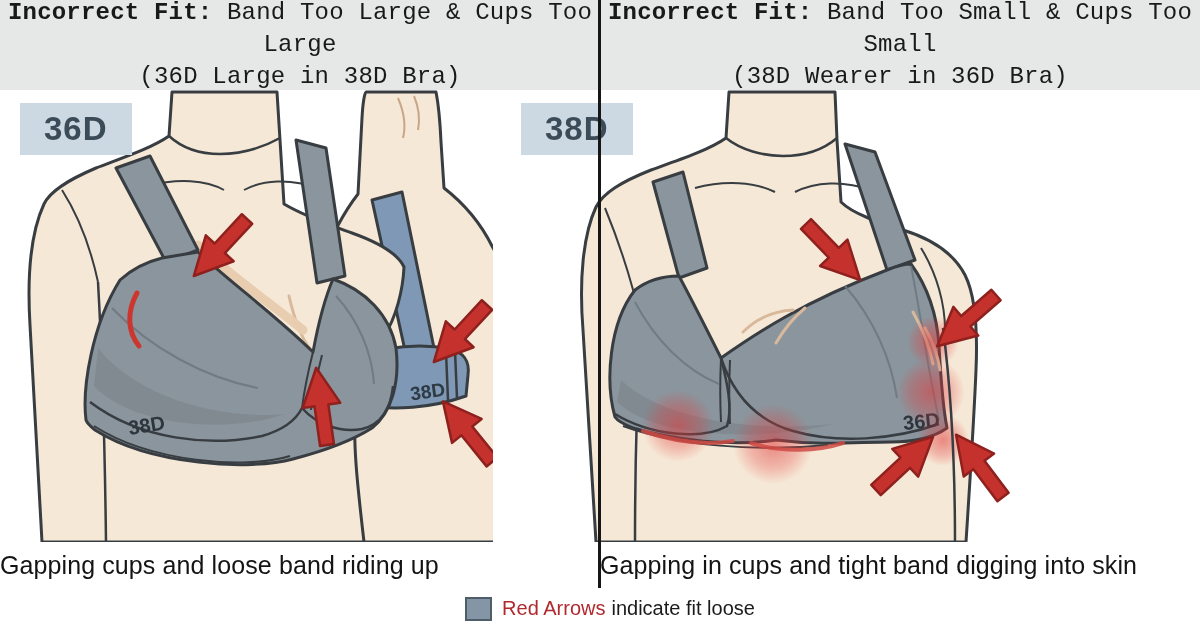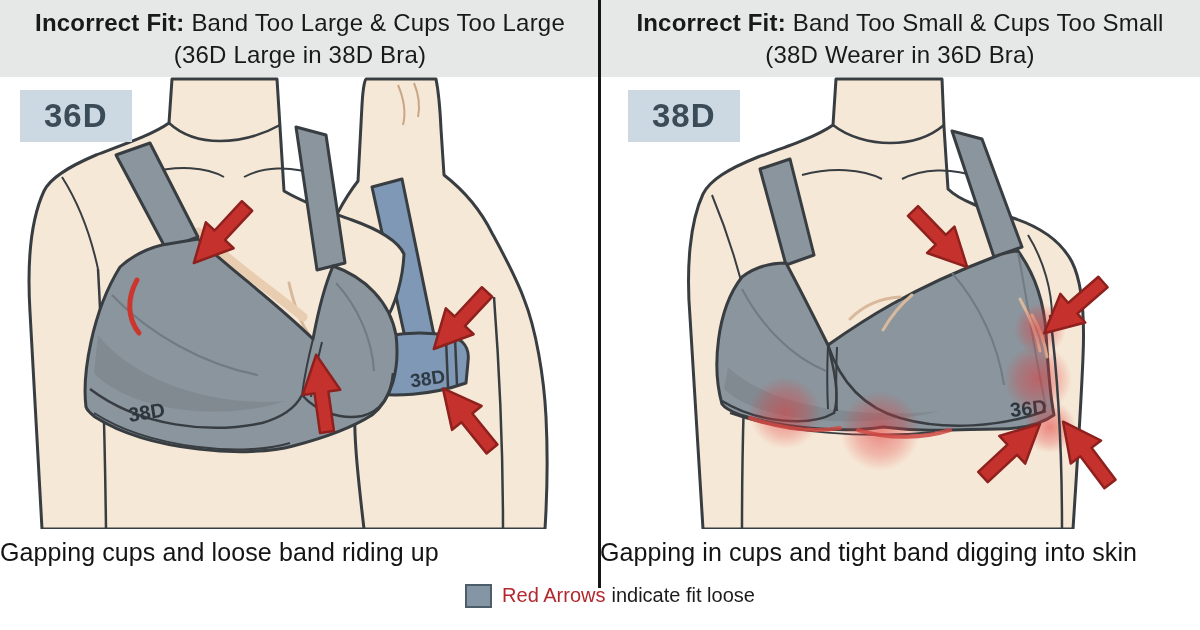--- a/index.html
+++ b/index.html
@@ -1,29 +1,29 @@
 <!DOCTYPE html>
 <html><head>
 <meta charset="utf-8">
 <style>
   html,body{margin:0;padding:0;background:#ffffff;}
   .canvas{
     position:relative;width:1200px;height:630px;background:#ffffff;
     font-family:"Liberation Sans",sans-serif;overflow:hidden;
   }
-  .titles{display:flex;height:77px;}
+  .titles{display:flex;height:90px;font-family:Liberation Mono, monospace;}
   .title-cell{
     width:600px;background:#e6e7e7;display:flex;flex-direction:column;
     justify-content:center;align-items:center;text-align:center;
     font-size:24px;line-height:32px;color:#191919;letter-spacing:.2px;
   }
   .title-line1 .tb{font-weight:bold;}
   .divider{position:absolute;left:598px;top:0;width:3px;height:588px;background:#161616;z-index:5;}
   .panels{display:flex;height:452px;}
-  .panel{width:600px;height:452px;position:relative;background:#ffffff;}
+  .panel{width:493px;height:452px;position:relative;background:#ffffff;}
   .badge{
     position:absolute;top:13px;background:#ccd9e3;color:#3b4c58;
     font-size:33px;font-weight:bold;letter-spacing:1px;
     padding:7px 24px;z-index:3;
   }
   .badge-left{left:20px;}
   .badge-right{left:28px;}
   .captions{display:flex;height:48px;}
   .caption{
     width:600px;text-align:left;font-size:25px;color:#141414;

